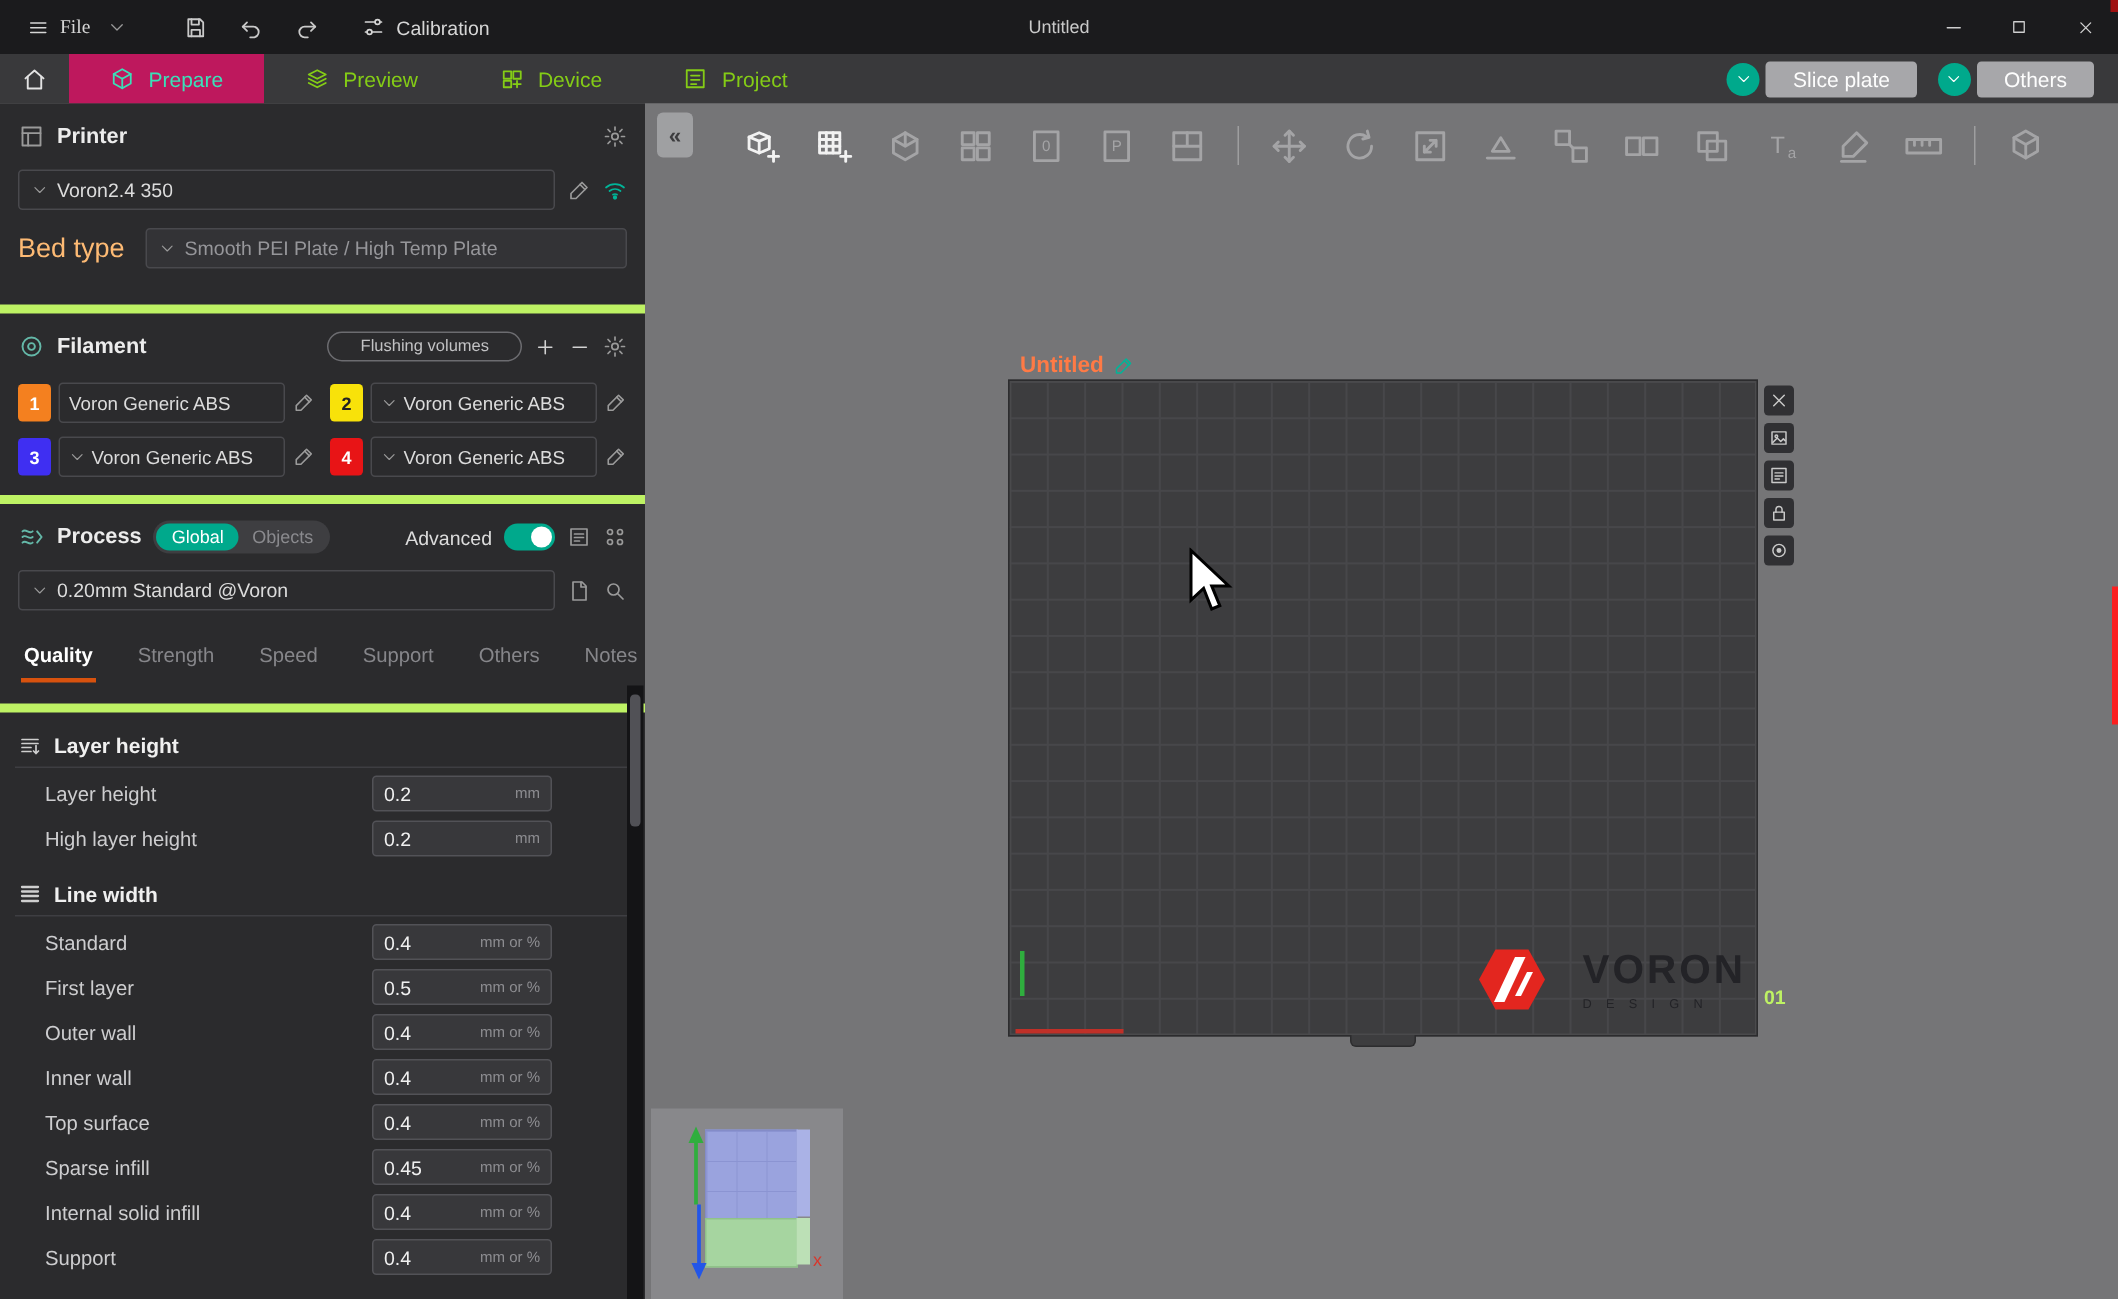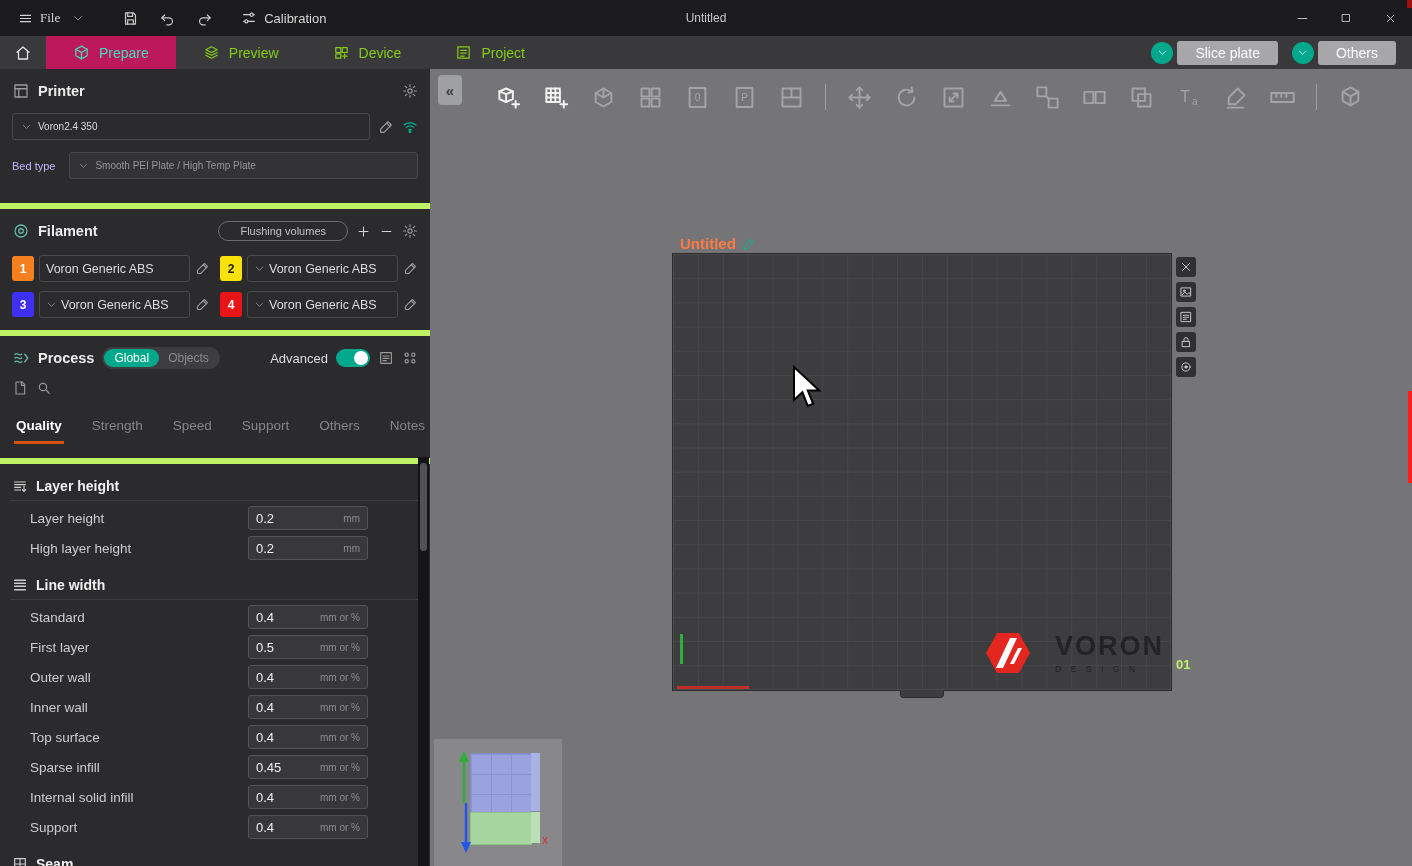--- a/index.html
+++ b/index.html
@@ -48,26 +48,26 @@
   .phead{display:flex;align-items:center;gap:8px;height:44px;padding:0 12px;}
   .ptitle{font-size:14.5px;font-weight:bold;color:#ececec;}
   .mlauto{margin-left:auto;}
   .gear{color:#9a9a9a;}
   .sideic{color:#9a9a9a;}
   .teal{color:#00b598;}
   .tealic{color:#64b8a8;}
   .addic{color:#d2d2d2;}
   .row{display:flex;align-items:center;gap:8px;padding:0 12px;margin-bottom:12px;}
   .select{height:27px;border:1px solid #49494d;border-radius:3px;background:#2b2b2d;
-    display:flex;align-items:center;gap:6px;padding:0 8px;font-size:10px;color:#dcdcdc;min-width:0;box-sizing:border-box;}
+    display:flex;align-items:center;gap:6px;padding:0 8px;font-size:13px;color:#dcdcdc;min-width:0;box-sizing:border-box;}
   .select .chev{color:#9a9a9a;}
   .select.muted{background:#333336;color:#96969a;}
   .grow{flex:1;}
   .sel-text{white-space:nowrap;overflow:hidden;text-overflow:ellipsis;}
-  .bed-label{font-size:11px;color:#c4b5fd;margin-right:6px;}
+  .bed-label{font-size:18px;color:#fdba74;margin-right:6px;}
   .chip{margin-left:auto;background:transparent;border:1px solid #6c6c70;color:#c2c2c4;
     border-radius:11px;font-size:11px;padding:3px 21px;font-family:inherit;}
   .fil-grid{display:grid;grid-template-columns:1fr 1fr;gap:9px 10px;padding:2px 12px 0;}
   .fil-slot{display:flex;align-items:center;gap:5px;min-width:0;}
   .fil-idx{width:22px;height:25px;border-radius:3px;display:flex;align-items:center;
     justify-content:center;font-size:12px;font-weight:bold;flex:0 0 22px;}
   .fil-field{flex:1;height:25px;border:1px solid #49494d;border-radius:3px;display:flex;
     align-items:center;gap:4px;padding:0 6px;font-size:12.5px;color:#dcdcdc;min-width:0;}
   .fil-field .chev{color:#9a9a9a;}
   .fil-name{white-space:nowrap;overflow:hidden;}
@@ -460,20 +460,28 @@
           <span class="ic i16 sideic">
               <svg viewBox="0 0 24 24" width="100%" height="100%" fill="none" stroke="currentColor" stroke-width="1.7" stroke-linecap="round" stroke-linejoin="round">
                 <circle cx="7" cy="7" r="2.5"></circle>
                 <circle cx="17" cy="7" r="2.5"></circle>
                 <circle cx="7" cy="17" r="2.5"></circle>
                 <circle cx="17" cy="17" r="2.5"></circle>
               </svg>
             </span>
         </div>
         <div class="row">
+          <div class="select grow">
+            <span class="ic i11 chev">
+                <svg viewBox="0 0 24 24" width="100%" height="100%" fill="none" stroke="currentColor" stroke-width="1.7" stroke-linecap="round" stroke-linejoin="round">
+                  <path d="M5 9l7 7 7-7"></path>
+                </svg>
+              </span>
+            <span class="sel-text">0.20mm Standard @Voron</span>
+          </div>
           <span class="ic i16 sideic">
               <svg viewBox="0 0 24 24" width="100%" height="100%" fill="none" stroke="currentColor" stroke-width="1.7" stroke-linecap="round" stroke-linejoin="round">
                 <path d="M6 3h9l4 4v14H6z"></path>
                 <path d="M14 3v5h5"></path>
               </svg>
             </span>
           <span class="ic i16 sideic">
               <svg viewBox="0 0 24 24" width="100%" height="100%" fill="none" stroke="currentColor" stroke-width="1.7" stroke-linecap="round" stroke-linejoin="round">
                 <circle cx="10.5" cy="10.5" r="5.5"></circle>
                 <path d="M15 15l5 5"></path>

